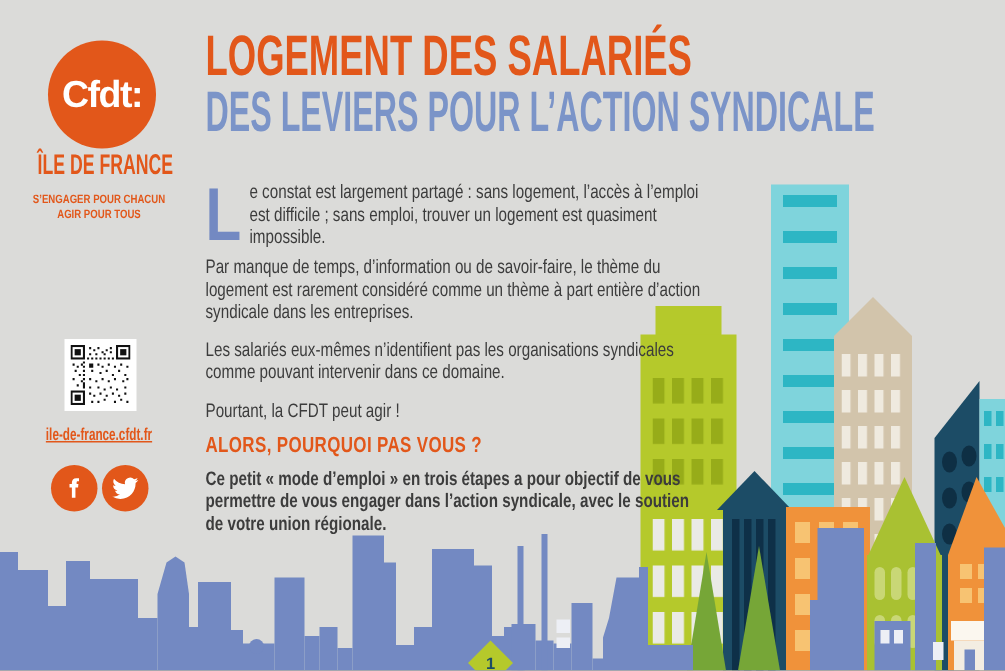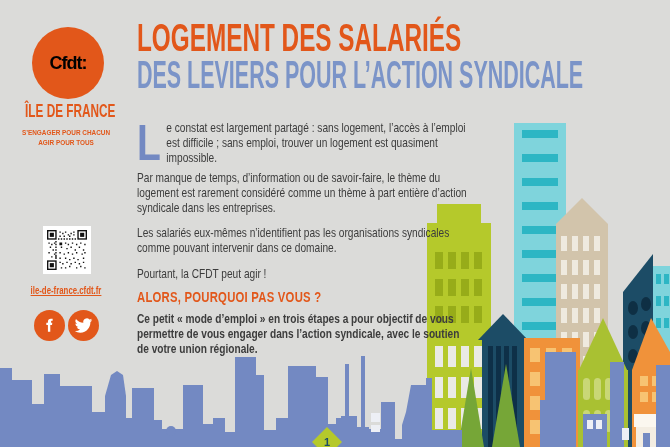--- a/index.html
+++ b/index.html
@@ -9,21 +9,21 @@
   }
   .canvas *{box-sizing:border-box;}
   svg.cityscape{position:absolute;left:0;top:0;width:670px;height:447px;z-index:1;}
 
   
   .sidebar{position:absolute;left:0;top:0;width:132px;height:100%;z-index:3;}
   .logo{
     position:absolute;left:32px;top:27px;width:72px;height:72px;border-radius:50%;
     background:#E2571A;display:flex;align-items:center;justify-content:center;
   }
-  .logo span{color:#000000;font-size:18px;font-weight:800;letter-spacing:-1px;}
+  .logo span{color:#ffffff;font-size:25px;font-weight:800;letter-spacing:-1px;}
   .region{
     position:absolute;top:100px;left:0;width:132px;text-align:center;
     color:#E2571A;font-size:19px;font-weight:800;white-space:nowrap;
     transform:scaleX(.62);transform-origin:center top;letter-spacing:0;
   }
   .tagline{
     position:absolute;top:128px;left:0;width:132px;text-align:center;color:#E2571A;
     font-size:8px;font-weight:700;line-height:1.3;
     transform:scaleX(.8);transform-origin:center top;
   }

